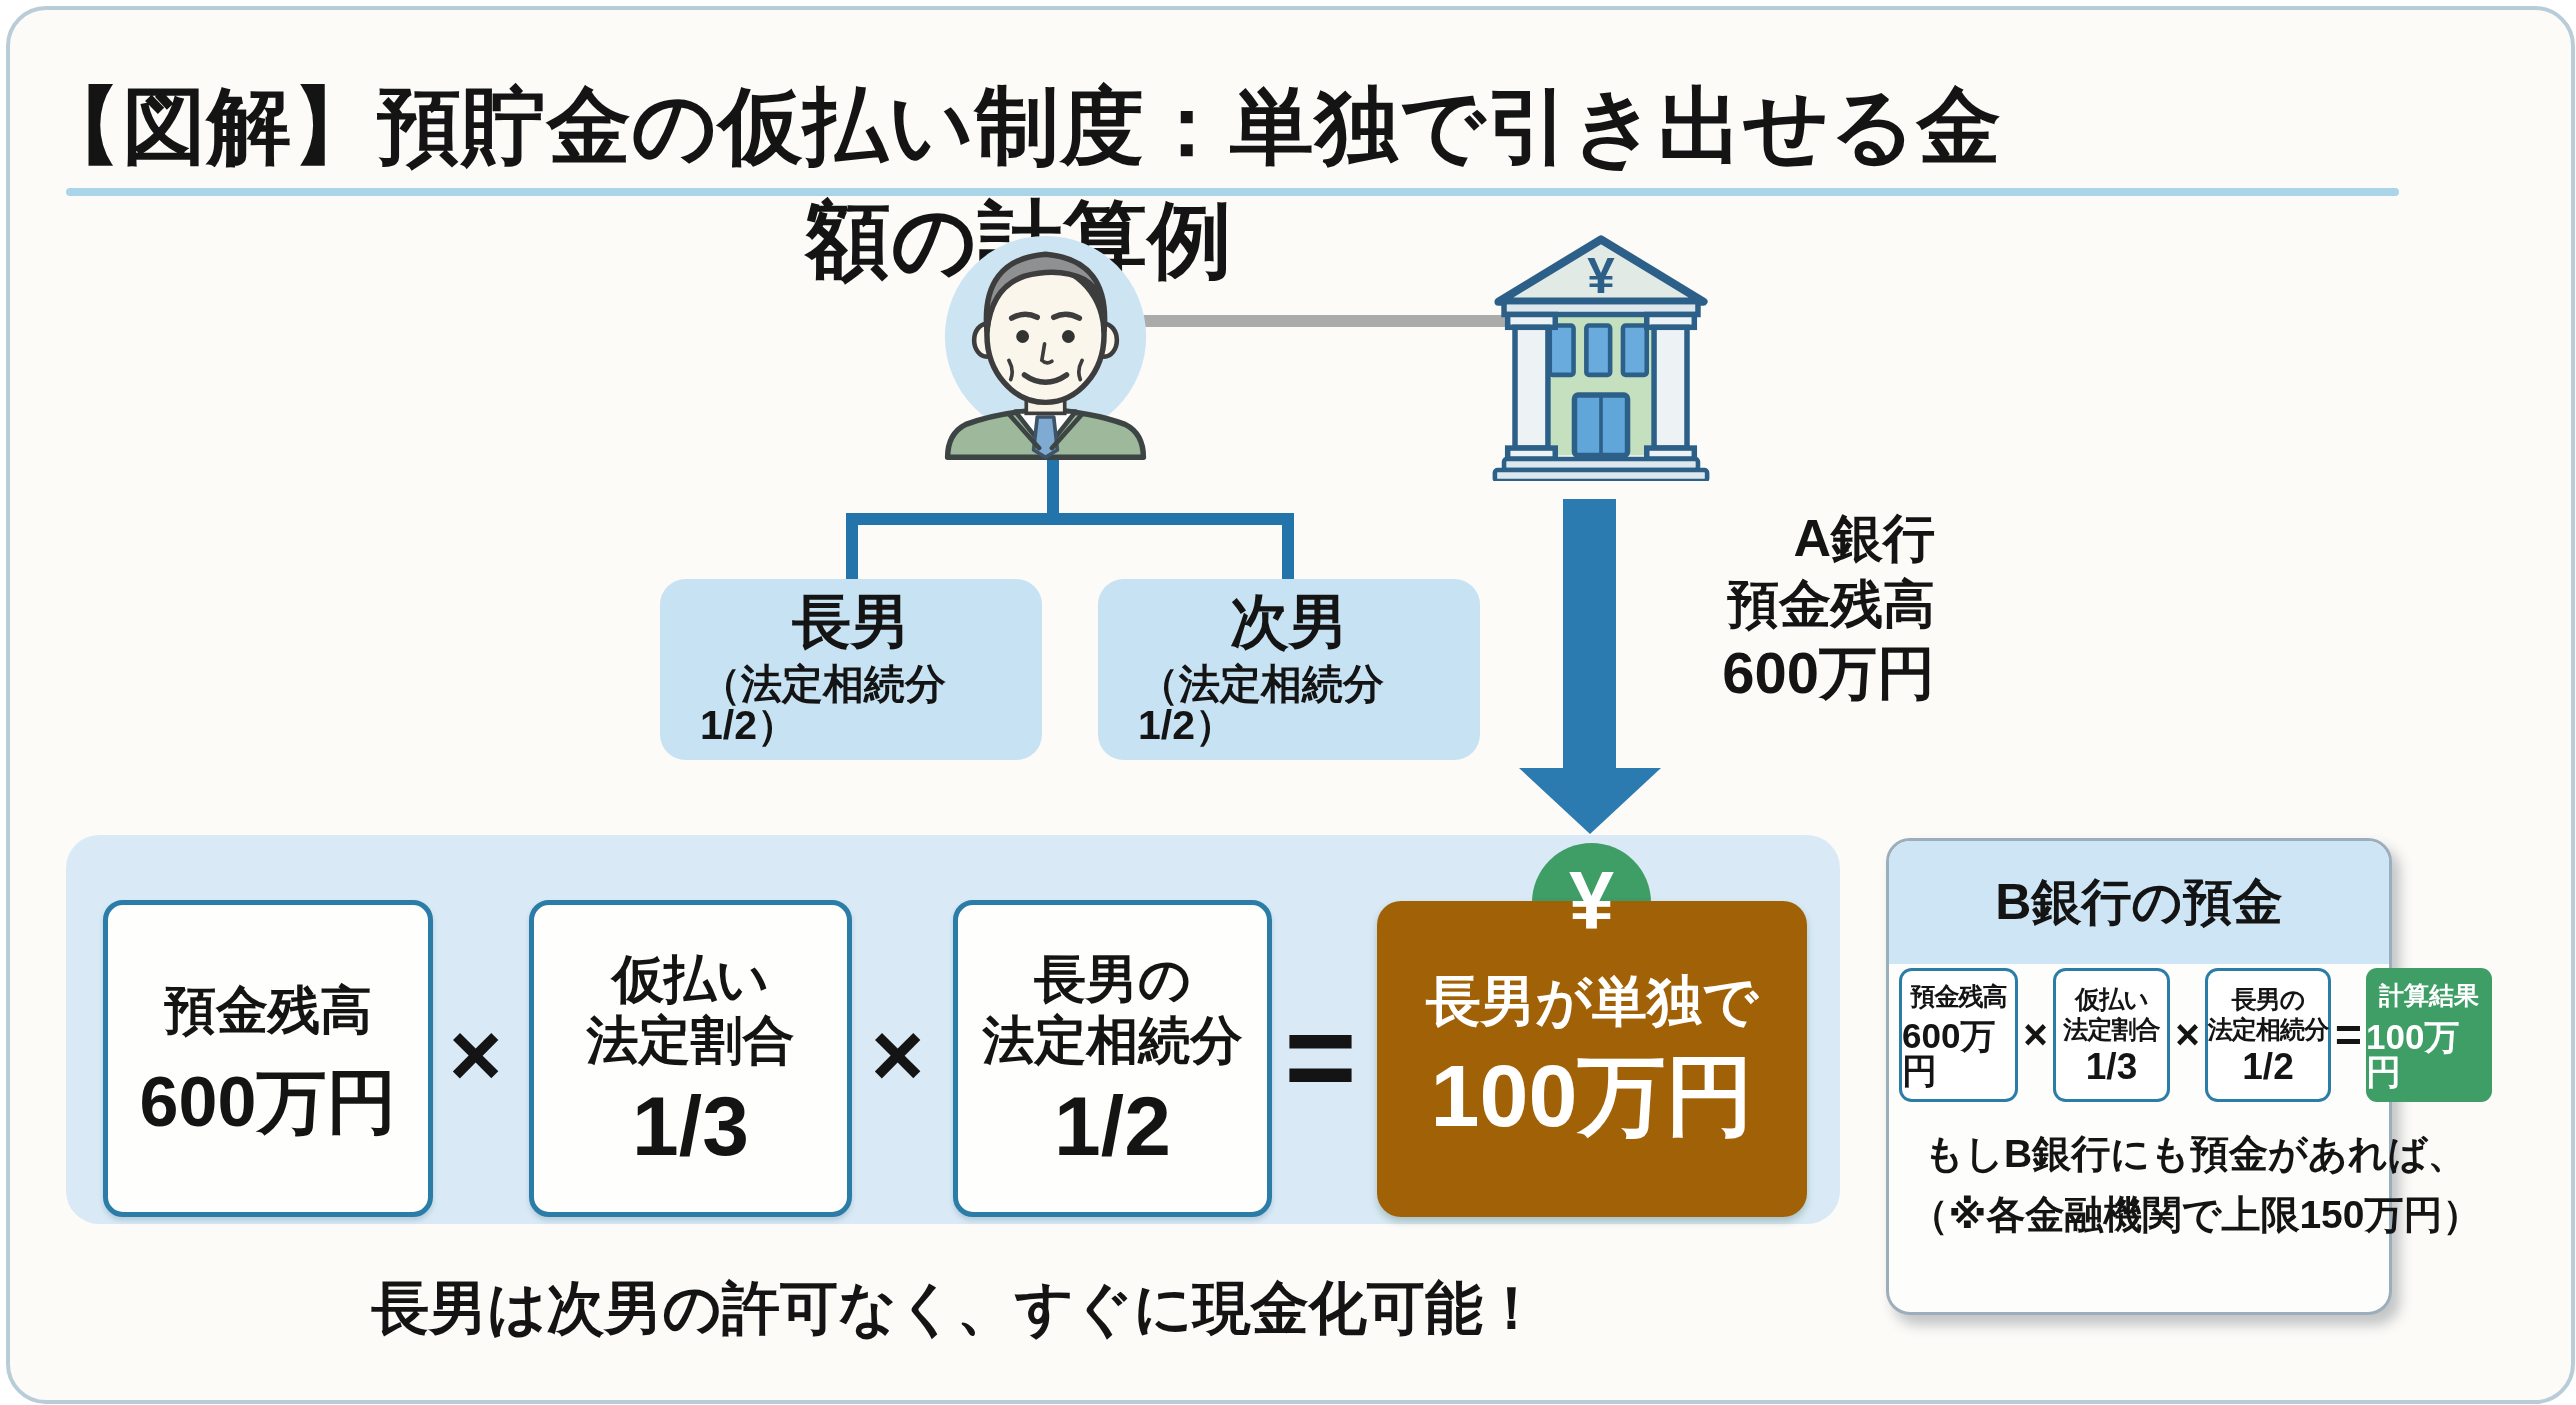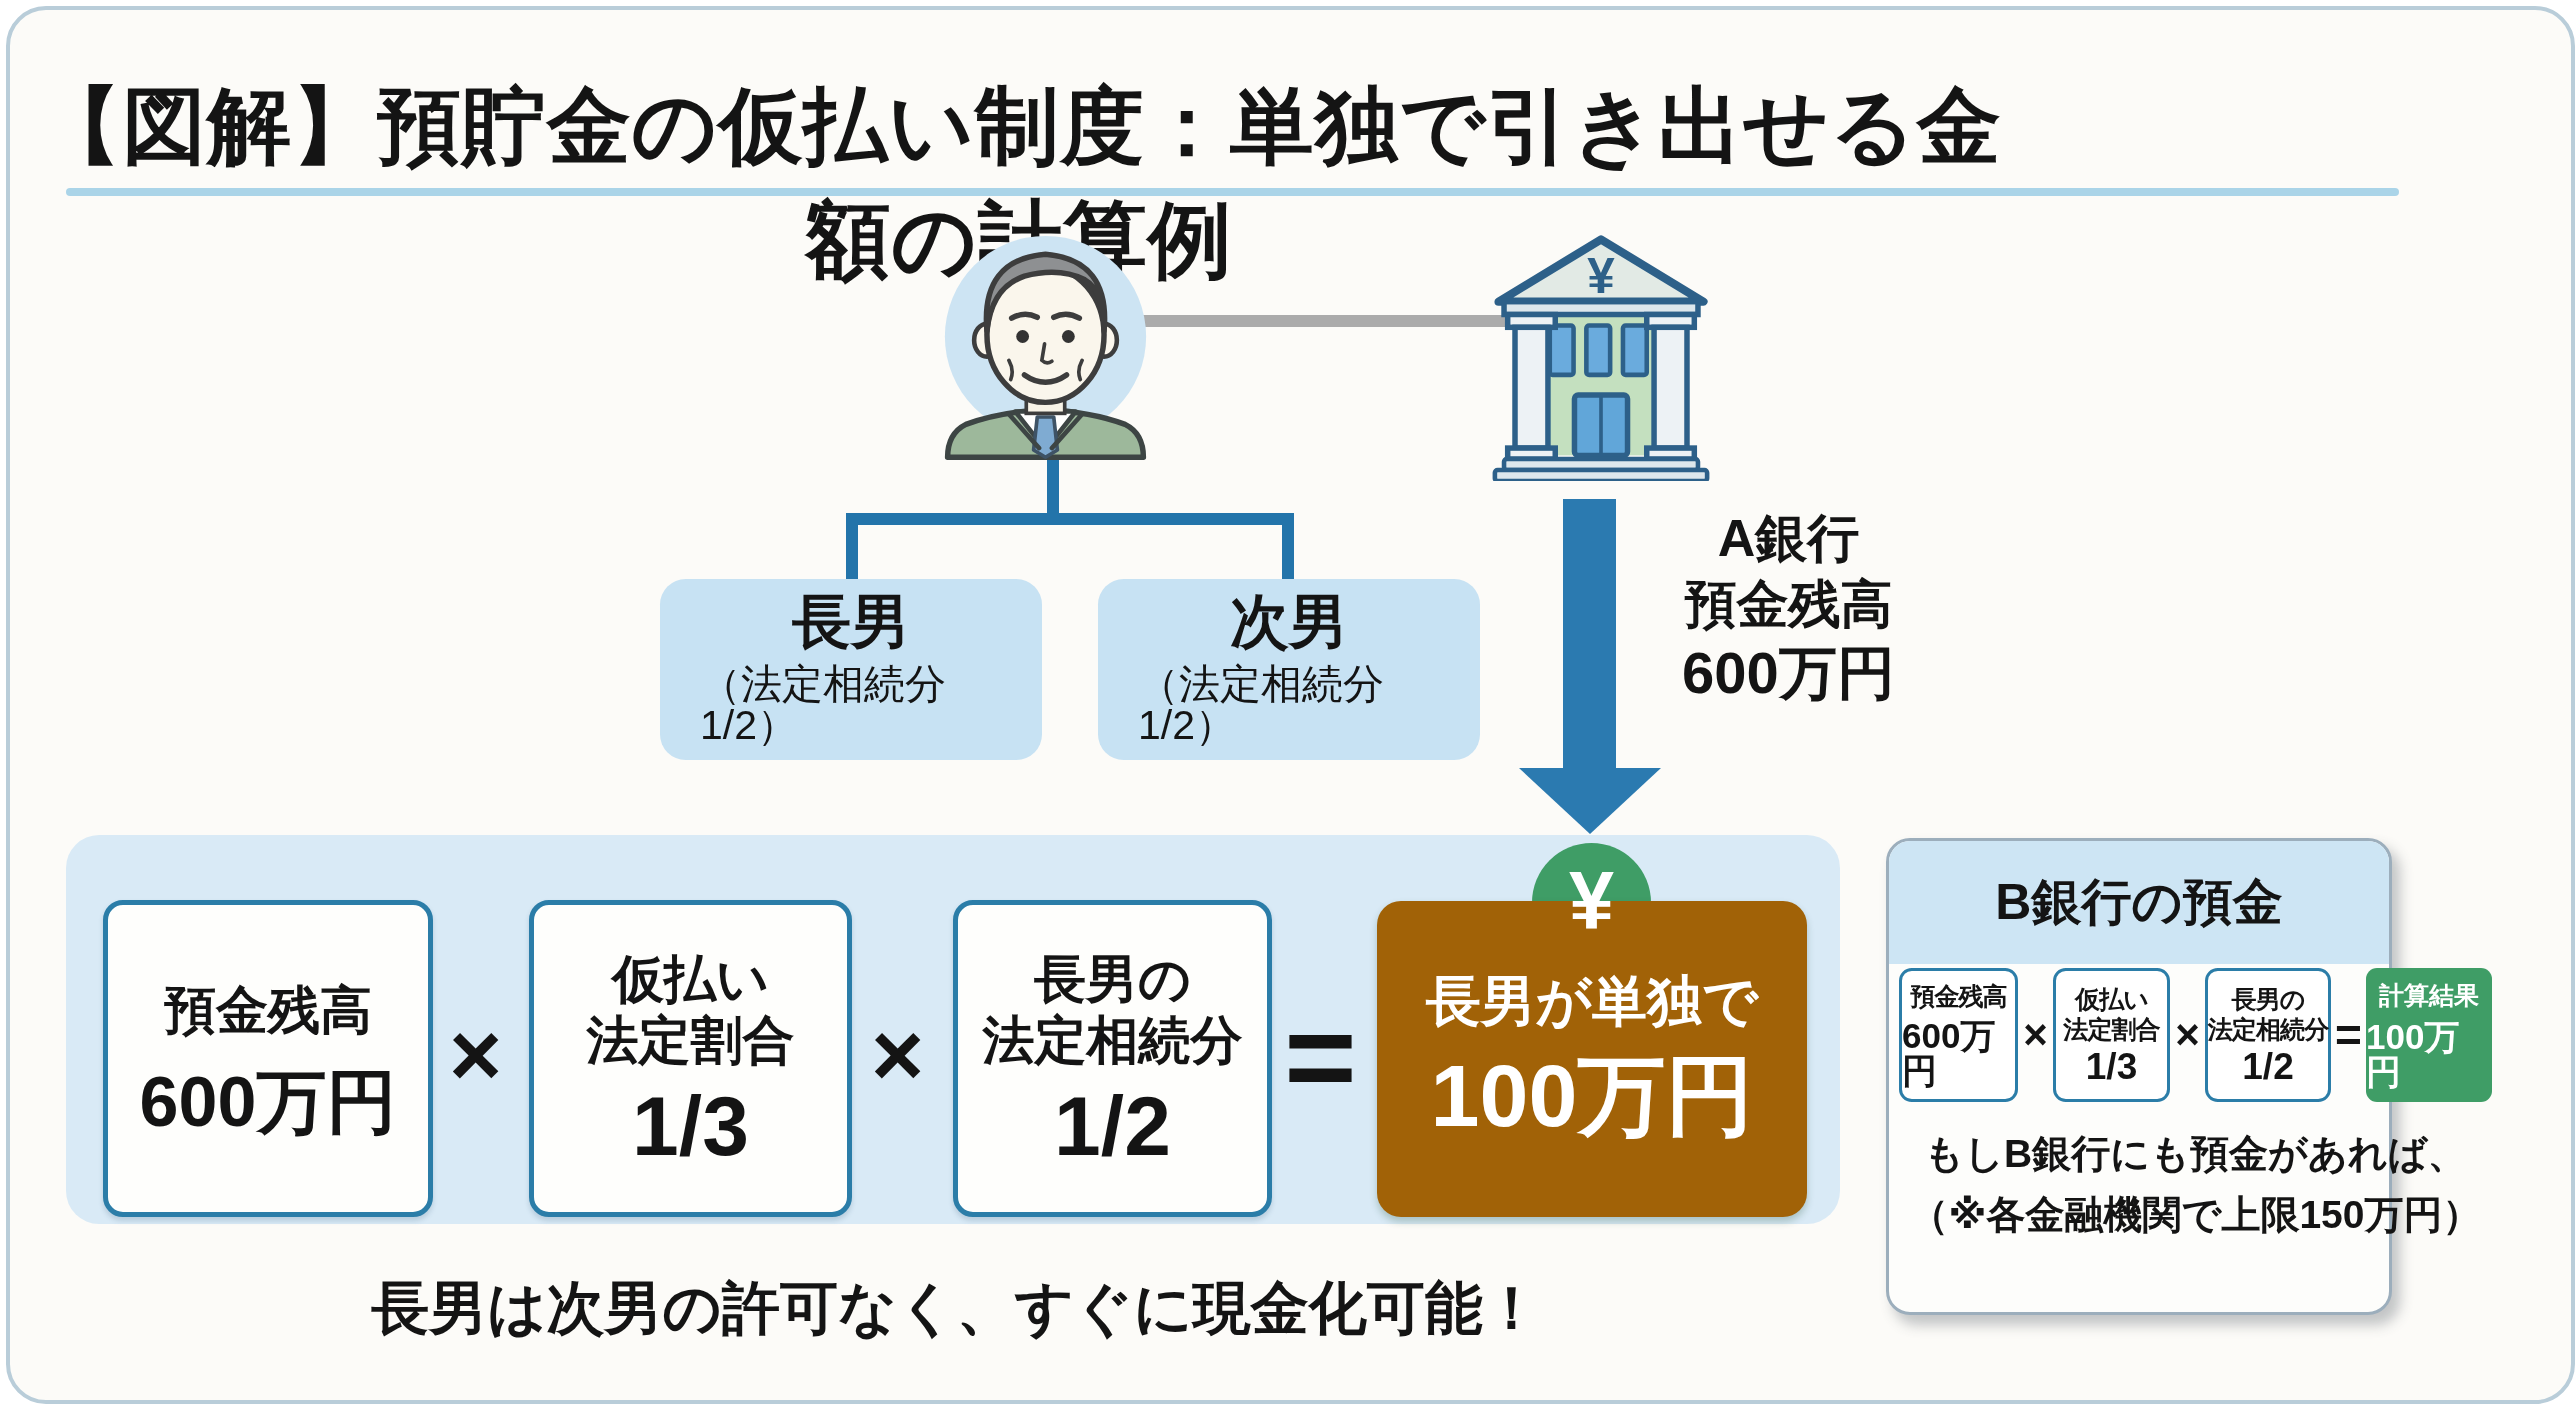--- a/index.html
+++ b/index.html
@@ -28,30 +28,30 @@
   .person-svg{left:922px;top:223px;width:247px;height:238px;z-index:2;}
   .bank-svg{left:1491px;top:234px;width:220px;height:247px;z-index:2;}
 
   
   .son-box{width:382px;height:181px;background:#c7e2f3;border-radius:25.6px;
            display:flex;flex-direction:column;align-items:center;justify-content:center;
            gap:12.8px;z-index:2;}
   .son1{left:660px;top:579px;}
   .son2{left:1098px;top:579px;}
   .son-name{font-size:59px;font-weight:900;line-height:1;}
-  .son-share{font-size:41px;font-weight:400;line-height:1;margin-left:40px;}
+  .son-share{font-size:41px;font-weight:700;line-height:1;margin-left:40px;}
 
   
   .arrow-shaft{left:1563px;top:499px;width:53px;height:269px;background:#2b7ab0;}
   .arrow-head{left:1519px;top:768px;width:0;height:0;
               border-left:71px solid transparent;border-right:71px solid transparent;
               border-top:66px solid #2b7ab0;}
 
   
-  .bank-a-label{left:1642px;top:505px;width:293px;text-align:center;}
+  .bank-a-label{left:1642px;top:505px;width:293px;text-align:right;}
   .bank-a-label .l{font-size:52px;font-weight:900;line-height:66px;}
   .bank-a-label .l3{font-size:58px;font-weight:900;line-height:71px;}
 
   
   .calc-panel{left:66px;top:835px;width:1774px;height:389px;background:#d9eaf6;border-radius:33px;}
   .wbox{background:#fefefc;border:5.5px solid #2b7da8;border-radius:20px;
         display:flex;flex-direction:column;align-items:center;justify-content:center;
         box-shadow:0 3.7px 5.5px rgba(40,80,110,.18);}
   .wb1{left:103px;top:900px;width:320px;height:307px;gap:25.6px;}
   .wb2{left:529px;top:900px;width:313px;height:307px;}

